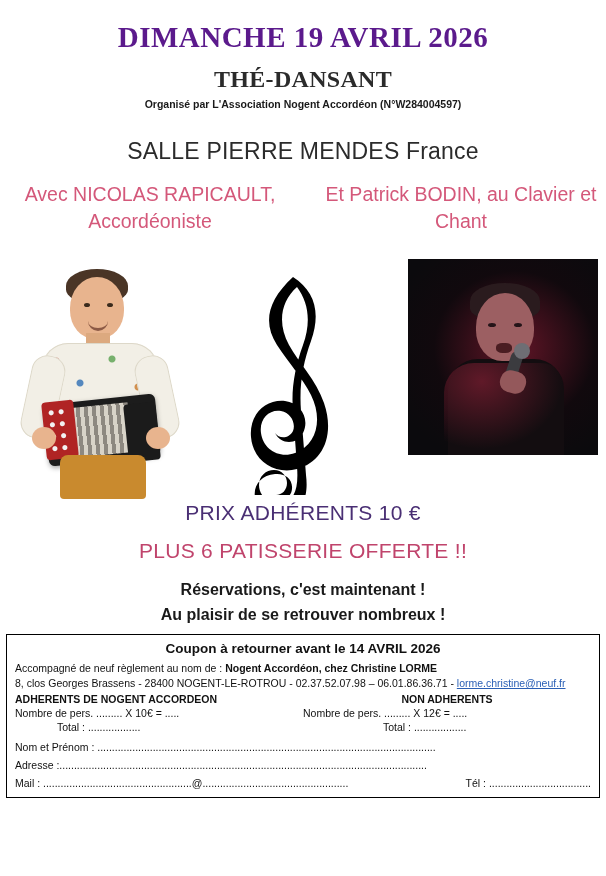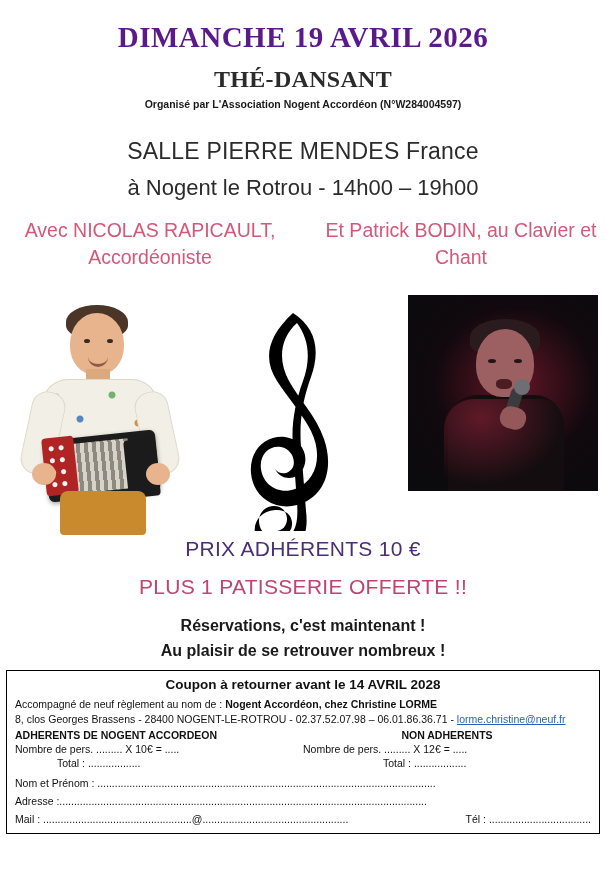--- a/index.html
+++ b/index.html
@@ -405,21 +405,20 @@
 </style>
 </head>
 <body>
 
 <div class="poster">
 
   <div class="date-line">DIMANCHE 19 AVRIL 2026</div>
   <div class="the-dansant">THÉ-DANSANT</div>
   <div class="organise">Organisé par L'Association Nogent Accordéon (N°W284004597)</div>
   <div class="salle">SALLE PIERRE MENDES France</div>
-  <div class="lieu">à Nogent le Rotrou - 14h00 – 19h00</div>
 
   <div class="artists">
     <div class="artist-left">Avec NICOLAS RAPICAULT, Accordéoniste</div>
     <div class="artist-right">Et Patrick BODIN, au Clavier et Chant</div>
   </div>
 
   <div class="media-row">
 
     <div class="photo-left">
       <div class="acc-bg"></div>
@@ -492,28 +491,28 @@
       <div class="sing-mouth"></div>
       <div class="sing-mic"></div>
       <div class="sing-mic-head"></div>
       <div class="sing-hand"></div>
     </div>
 
   </div>
 
   <div class="prices">
     <div class="price-1">PRIX ADHÉRENTS 10 €</div>
-    <div class="price-3">PLUS 1 PATISSERIE OFFERTE !!</div>
+    <div class="price-3">PLUS 6 PATISSERIE OFFERTE !!</div>
   </div>
 
   <div class="reserv">Réservations, c'est maintenant !</div>
   <div class="plaisir">Au plaisir de se retrouver nombreux !</div>
 
   <div class="coupon">
-    <div class="coupon-title">Coupon à retourner avant le 14 AVRIL 2028</div>
+    <div class="coupon-title">Coupon à retourner avant le 14 AVRIL 2026</div>
 
     <div class="coupon-line">
       <span>Accompagné de neuf règlement au nom de : </span><b>Nogent Accordéon, chez Christine LORME</b>
     </div>
 
     <div class="coupon-line">
       <span>8, clos Georges Brassens - 28400 NOGENT-LE-ROTROU - 02.37.52.07.98 – 06.01.86.36.71 - </span><a class="mailto" href="#">lorme.christine@neuf.fr</a>
     </div>
 
     <div class="cols">

